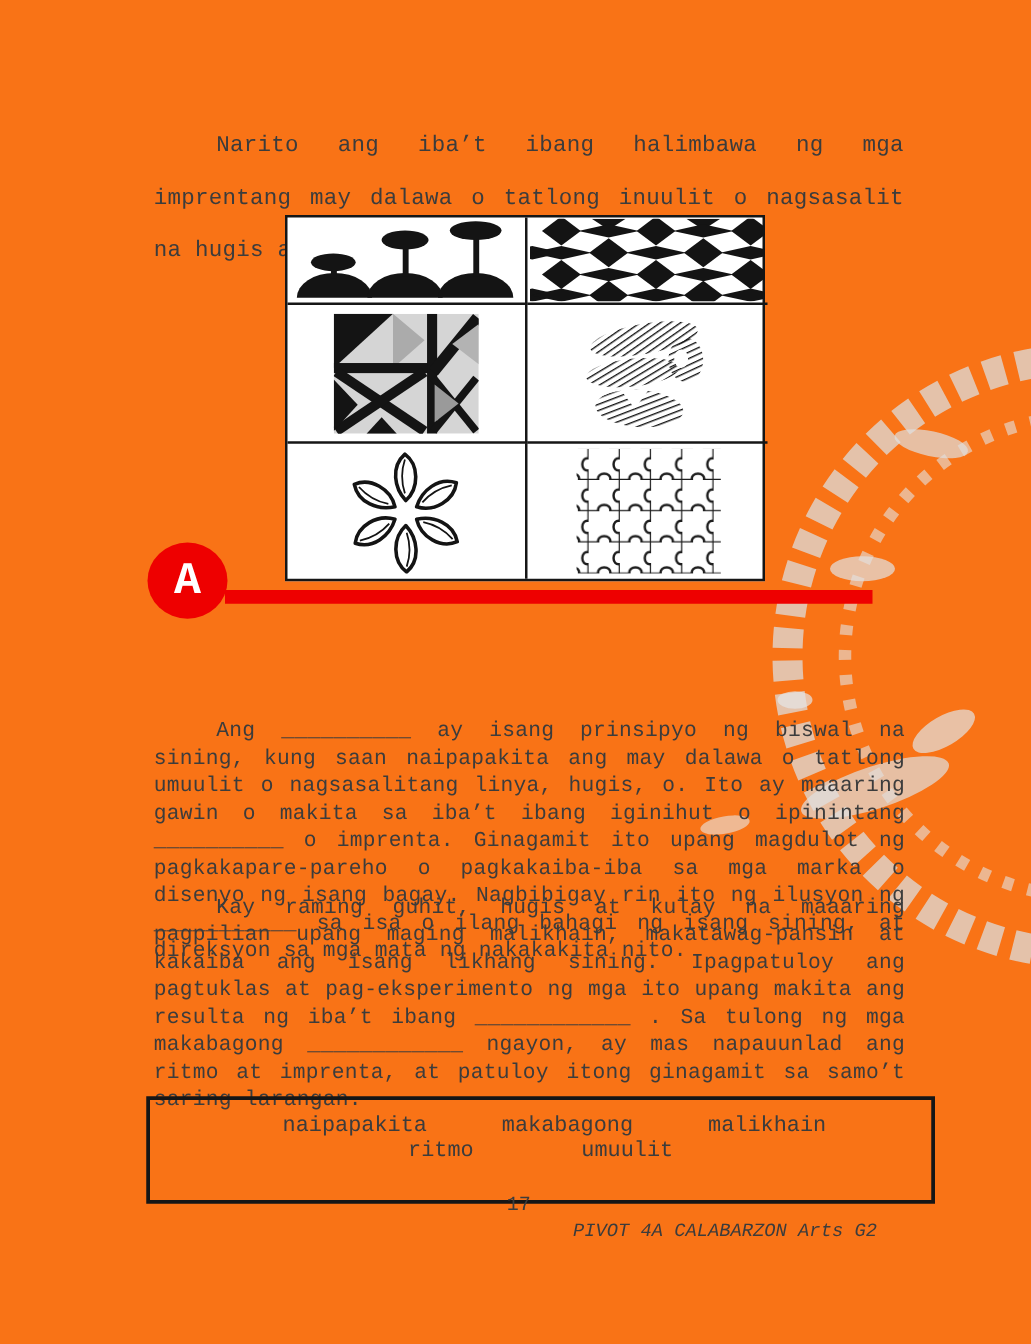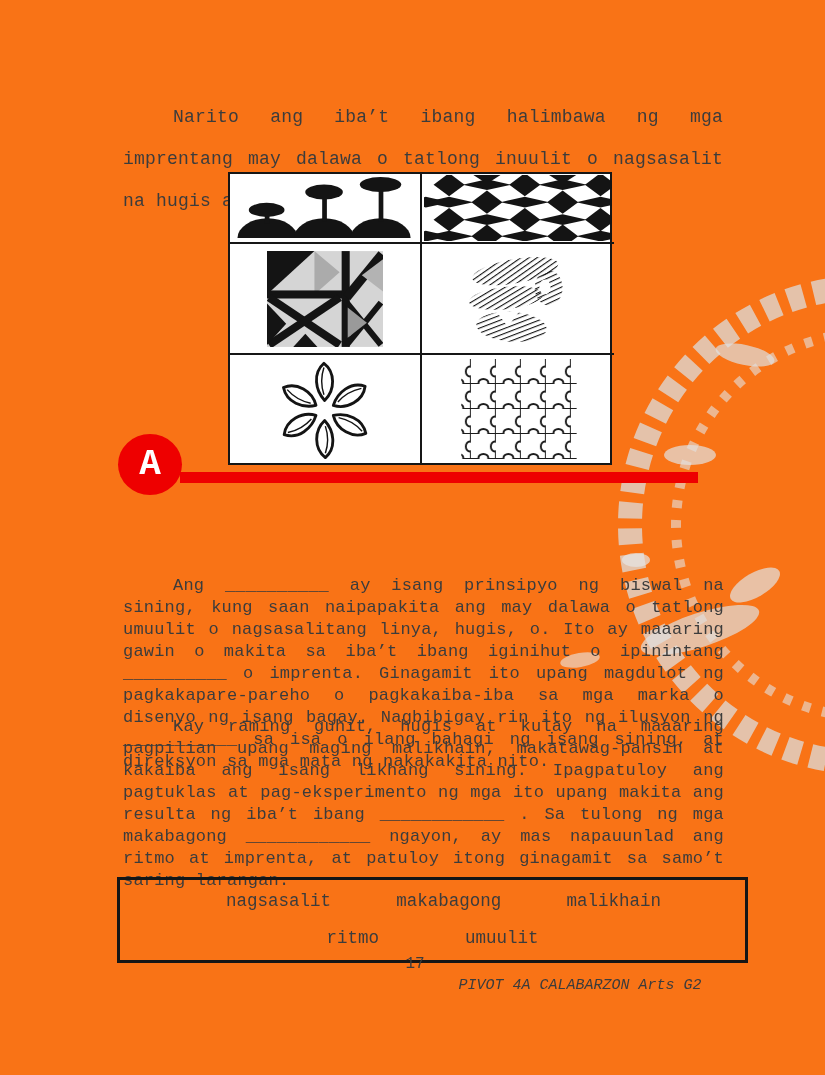--- a/index.html
+++ b/index.html
@@ -31,21 +31,21 @@
     display:flex;align-items:center;justify-content:center;
     color:#fff;font-size:36px;font-weight:bold;
   }
   .redline{position:absolute;left:180px;top:472px;width:518px;height:11px;}
 
   .wordbank{
     position:absolute;left:117px;top:877px;width:631px;height:86px;
     border:3px solid #161616;box-sizing:border-box;font-size:17.5px;
   }
   .wb-row1{display:flex;justify-content:space-between;padding:11px 84px 0 106px;}
-  .wb-row2{display:flex;justify-content:center;gap:86px;margin-top:17px;}
+  .wb-row2{display:flex;justify-content:center;gap:86px;}
 
   .pagenum{position:absolute;left:380px;top:955px;width:70px;text-align:center;font-size:16px;}
   .source{position:absolute;left:430px;top:977px;width:300px;text-align:center;
     font-size:15px;font-style:italic;}
 </style>
 </head>
 <body>
 
 <div class="page">
 
@@ -196,21 +196,21 @@
     <span>A</span>
   </div>
   <div class="redline" style="background: rgb(238, 0, 0);"></div>
 
 
   <div class="txt p1">Ang __________ ay isang prinsipyo ng biswal na sining, kung saan naipapakita ang may dalawa o tatlong umuulit o nagsasalitang linya, hugis, o. Ito ay maaaring gawin o makita sa iba’t ibang iginihut o ipinintang __________ o imprenta. Ginagamit ito upang magdulot ng pagkakapare-pareho o pagkakaiba-iba sa mga marka o disenyo ng isang bagay. Nagbibigay rin ito ng ilusyon ng ___________ sa isa o ilang bahagi ng isang sining, at direksyon sa mga mata ng nakakakita nito.</div>
   <div class="txt p2">Kay raming guhit, hugis at kulay na maaaring pagpilian upang maging malikhain, makatawag-pansin at kakaiba ang isang likhang sining. Ipagpatuloy ang pagtuklas at pag-eksperimento ng mga ito upang makita ang resulta ng iba’t ibang ____________ . Sa tulong ng mga makabagong ____________ ngayon, ay mas napauunlad ang ritmo at imprenta, at patuloy itong ginagamit sa samo’t saring larangan.</div>
 
   <div class="wordbank">
     <div class="wb-row1">
-      <span>nagsasalit</span>
+      <span>naipapakita</span>
       <span>makabagong</span>
       <span>malikhain</span>
     </div>
     <div class="wb-row2">
       <span>ritmo</span>
       <span>umuulit</span>
     </div>
   </div>
 
   <div class="pagenum">17</div>

